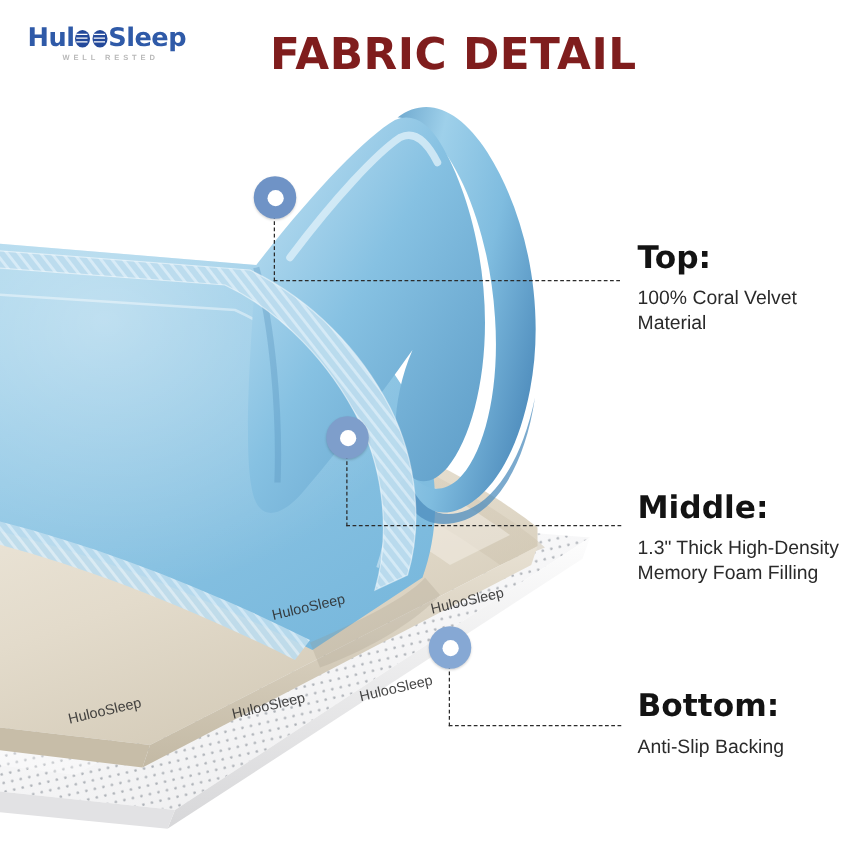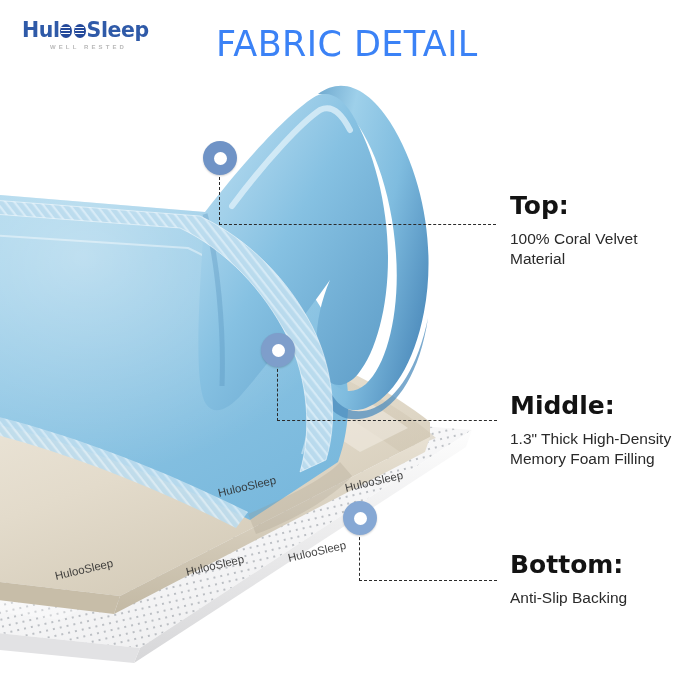--- a/index.html
+++ b/index.html
@@ -38,24 +38,24 @@
   #logo-tagline{
     position:absolute;left:28px;top:24px;
     font-family:"Liberation Sans", sans-serif;
     font-size:6px;font-weight:bold;color:#b9b9b9;letter-spacing:3.1px;white-space:nowrap;
   }
 
   
   #title{
     position:absolute;left:216px;top:24px;width:300px;
     font-family:"DejaVu Sans", sans-serif;
-    font-weight:normal;
+    font-weight:bold;
     font-size:35px;
     letter-spacing:0.4px;
-    color:#3b82f6;
+    color:#7f1d1d;
     white-space:nowrap;
   }
 
   
   #product{position:absolute;left:0;top:0;width:679px;height:679px;}
   #product svg{display:block;}
 
   
   .marker{position:absolute;width:34px;height:34px;border-radius:50%;
     background:#7b9cc9;

